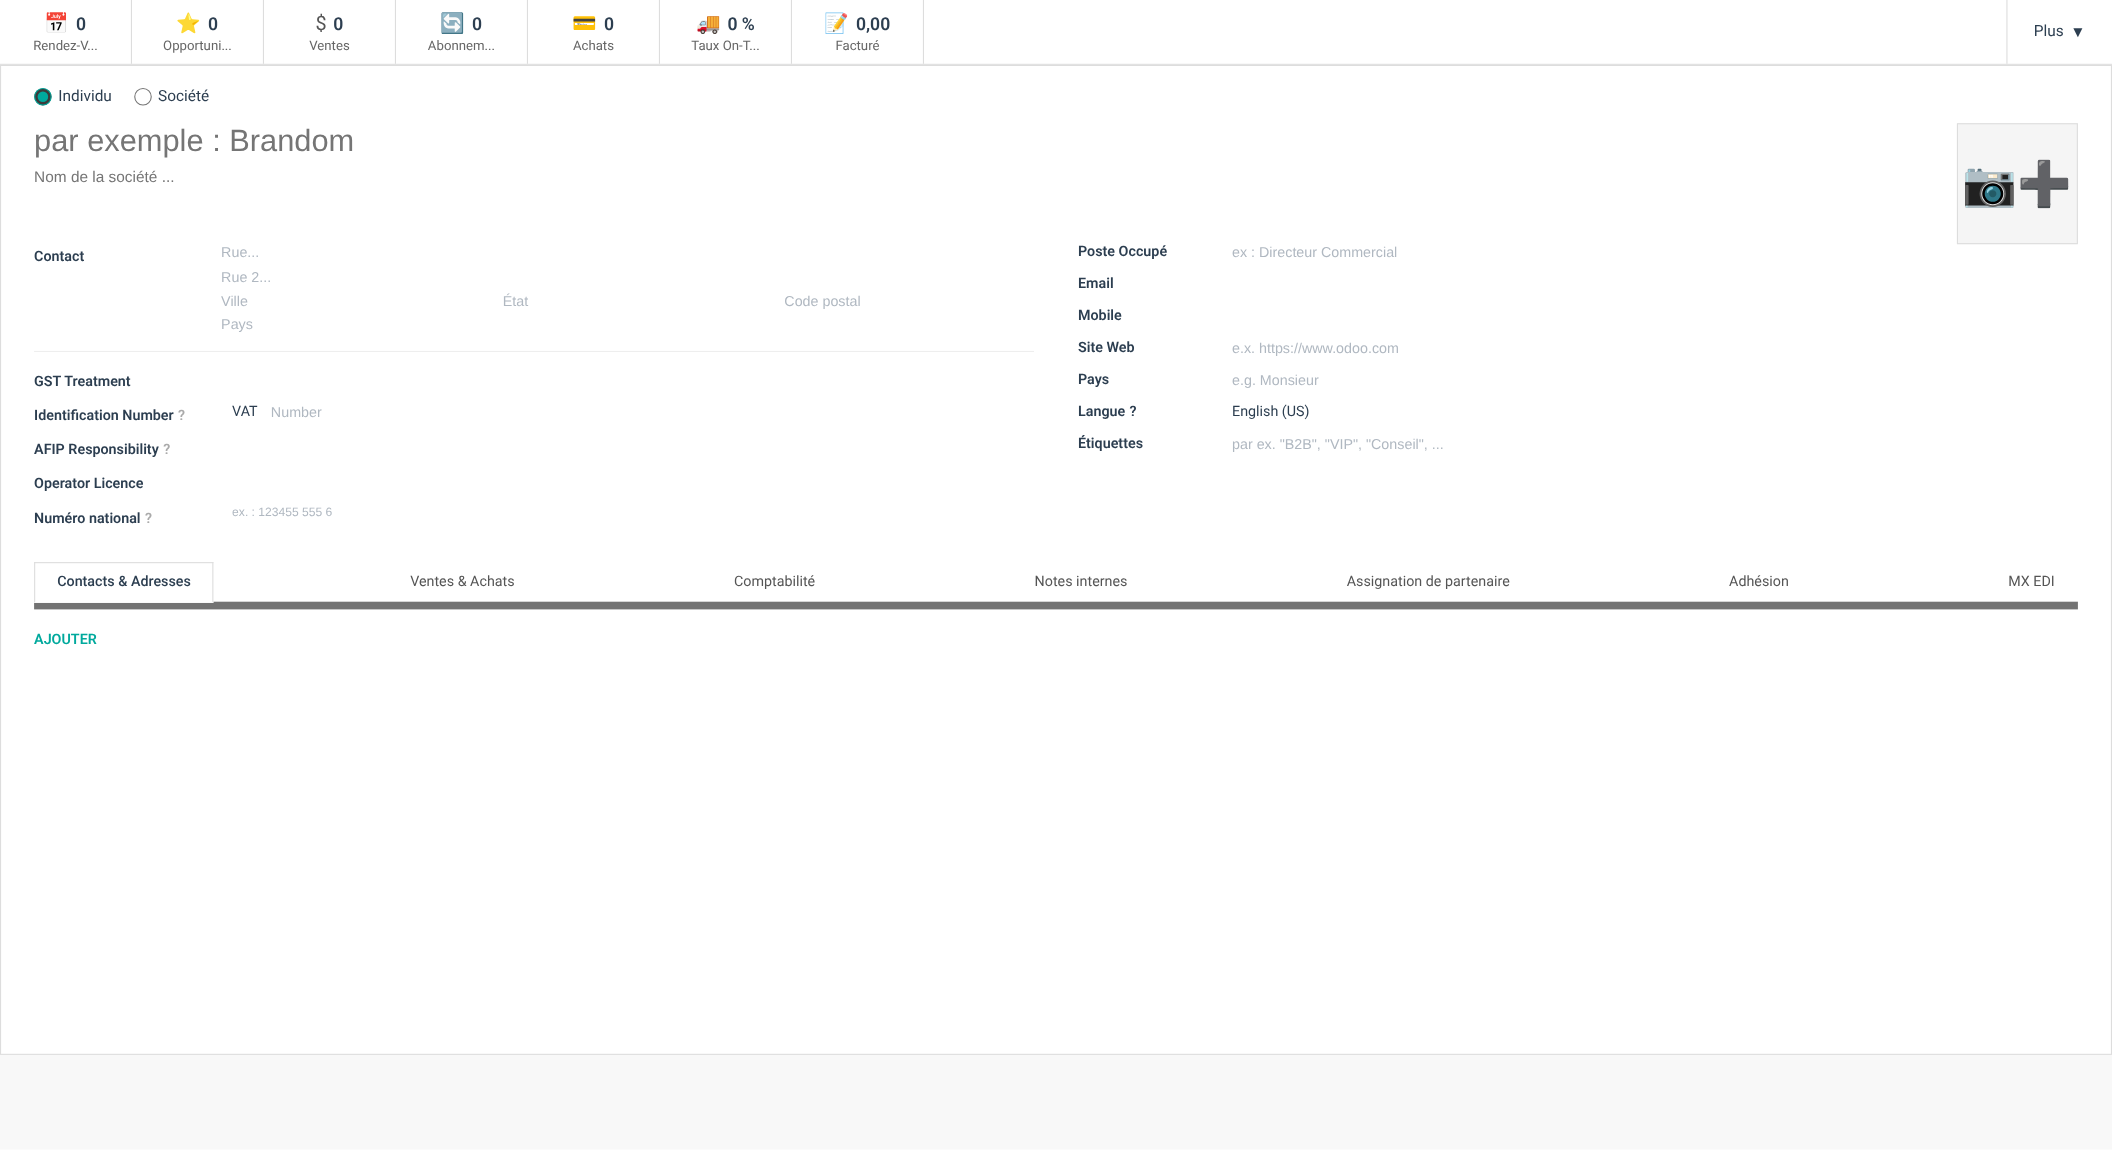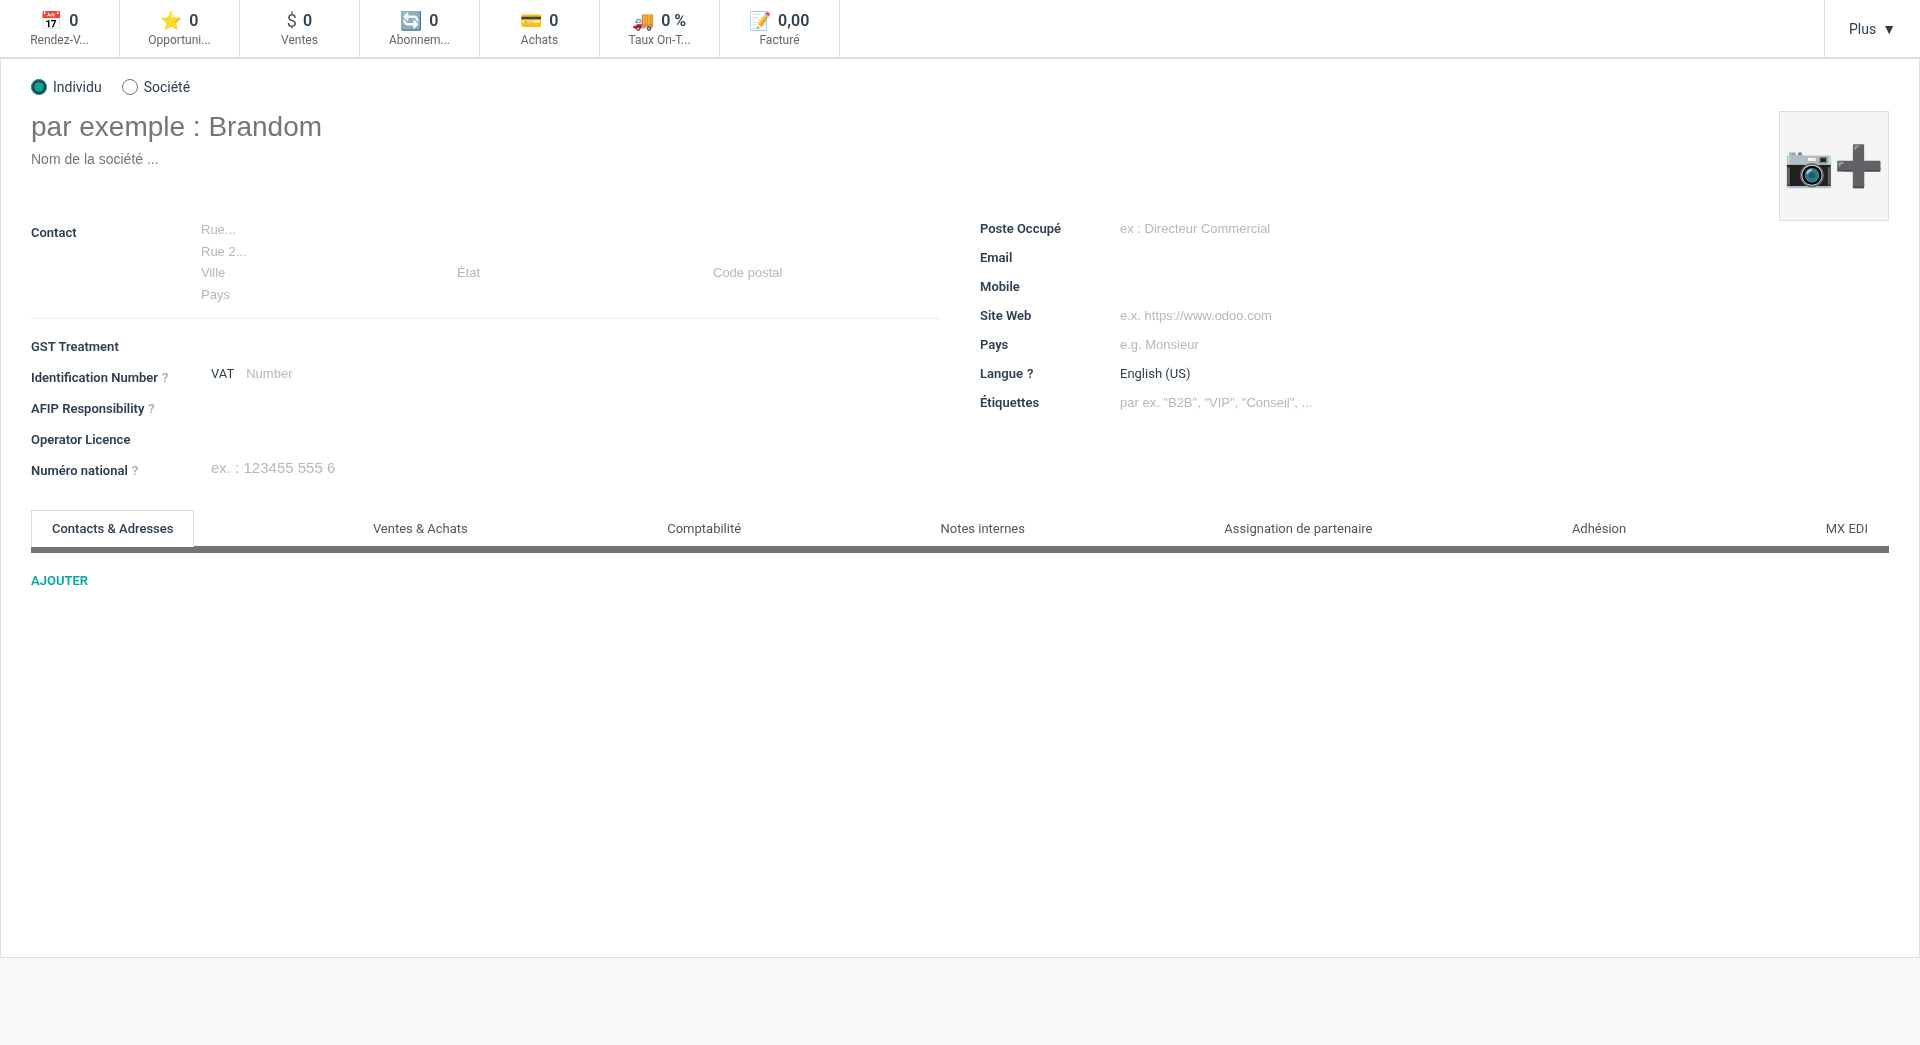--- a/index.html
+++ b/index.html
@@ -127,21 +127,21 @@
     .field-label .help-icon {
       color: #aaa;
       font-size: 13px;
       cursor: pointer;
     }
     .field-input {
       border: none;
       outline: none;
       background: transparent;
       color: #a21caf;
-      font-size: 15px;
+      font-size: 11px;
       width: 100%;
     }
     .field-input::placeholder { color: #b0b8c1; }
     .address-row { display: flex; gap: 12px; }
     .addr-input {
       border: none;
       outline: none;
       background: transparent;
       color: #b0b8c1;
       font-size: 13px;

